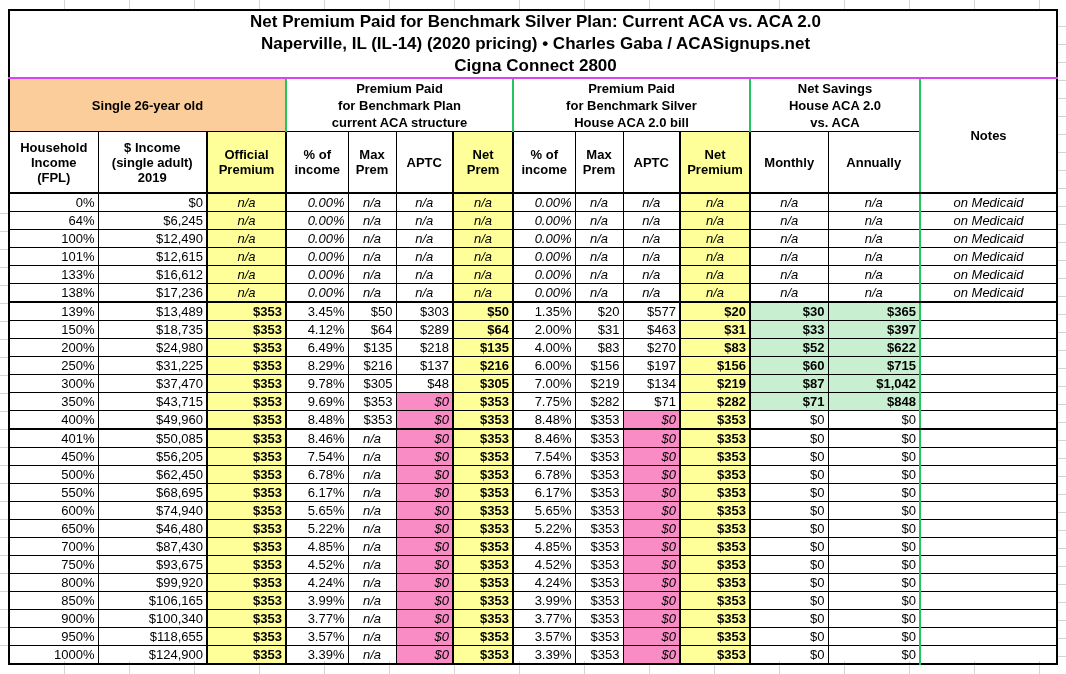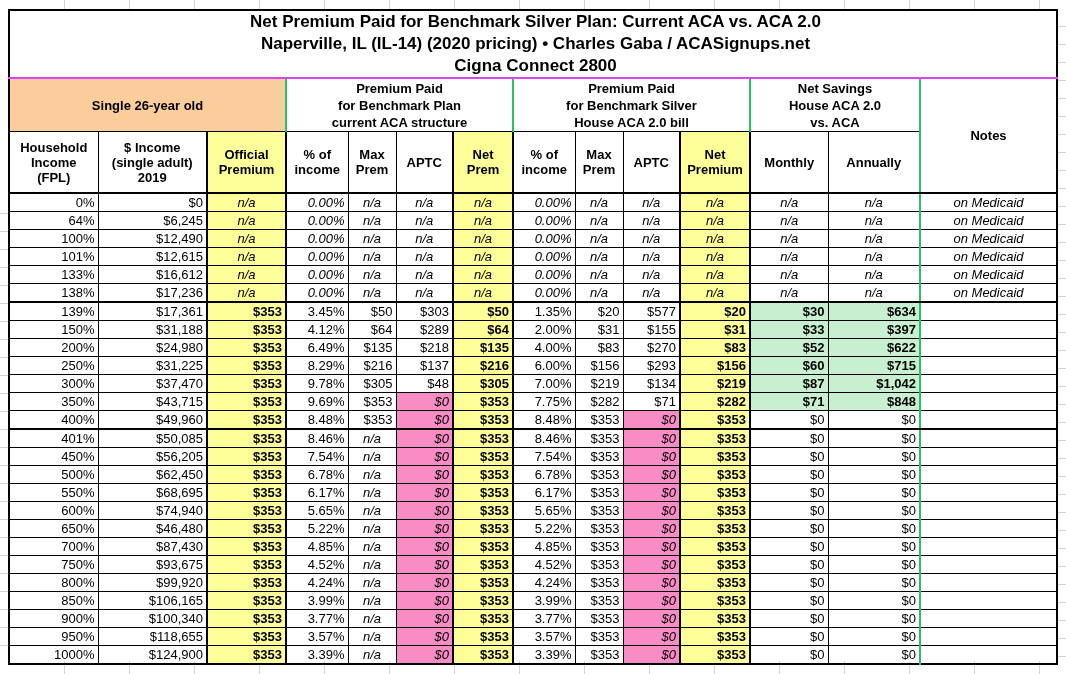--- a/index.html
+++ b/index.html
@@ -217,45 +217,45 @@
         <td class="r i">0.00%</td>
         <td class="na">n/a</td>
         <td class="na">n/a</td>
         <td class="yellow thickx na">n/a</td>
         <td class="na">n/a</td>
         <td class="na thickr">n/a</td>
         <td class="note">on Medicaid</td>
       </tr>
       <tr>
         <td class="r">139%</td>
-        <td class="r">$17,361</td>
+        <td class="r">$13,489</td>
         <td class="yellow thickx b r">$353</td>
         <td class="r">3.45%</td>
         <td class="r">$50</td>
         <td class="r">$303</td>
         <td class="yellow thickx b r">$50</td>
         <td class="r">1.35%</td>
         <td class="r">$20</td>
         <td class="r">$577</td>
         <td class="yellow thickx b r">$20</td>
         <td class="green b r">$30</td>
-        <td class="green b r thickr">$634</td>
+        <td class="green b r thickr">$365</td>
         <td class="note"></td>
       </tr>
       <tr>
         <td class="r">150%</td>
-        <td class="r">$31,188</td>
+        <td class="r">$18,735</td>
         <td class="yellow thickx b r">$353</td>
         <td class="r">4.12%</td>
         <td class="r">$64</td>
         <td class="r">$289</td>
         <td class="yellow thickx b r">$64</td>
         <td class="r">2.00%</td>
         <td class="r">$31</td>
-        <td class="r">$155</td>
+        <td class="r">$463</td>
         <td class="yellow thickx b r">$31</td>
         <td class="green b r">$33</td>
         <td class="green b r thickr">$397</td>
         <td class="note"></td>
       </tr>
       <tr>
         <td class="r">200%</td>
         <td class="r">$24,980</td>
         <td class="yellow thickx b r">$353</td>
         <td class="r">6.49%</td>
@@ -273,21 +273,21 @@
       <tr>
         <td class="r">250%</td>
         <td class="r">$31,225</td>
         <td class="yellow thickx b r">$353</td>
         <td class="r">8.29%</td>
         <td class="r">$216</td>
         <td class="r">$137</td>
         <td class="yellow thickx b r">$216</td>
         <td class="r">6.00%</td>
         <td class="r">$156</td>
-        <td class="r">$293</td>
+        <td class="r">$197</td>
         <td class="yellow thickx b r">$156</td>
         <td class="green b r">$60</td>
         <td class="green b r thickr">$715</td>
         <td class="note"></td>
       </tr>
       <tr>
         <td class="r">300%</td>
         <td class="r">$37,470</td>
         <td class="yellow thickx b r">$353</td>
         <td class="r">9.78%</td>

